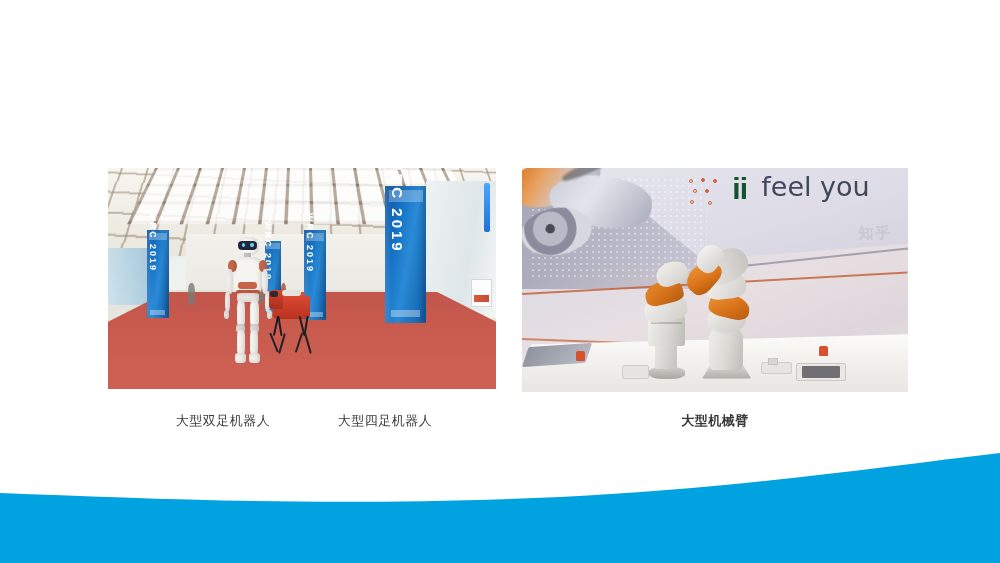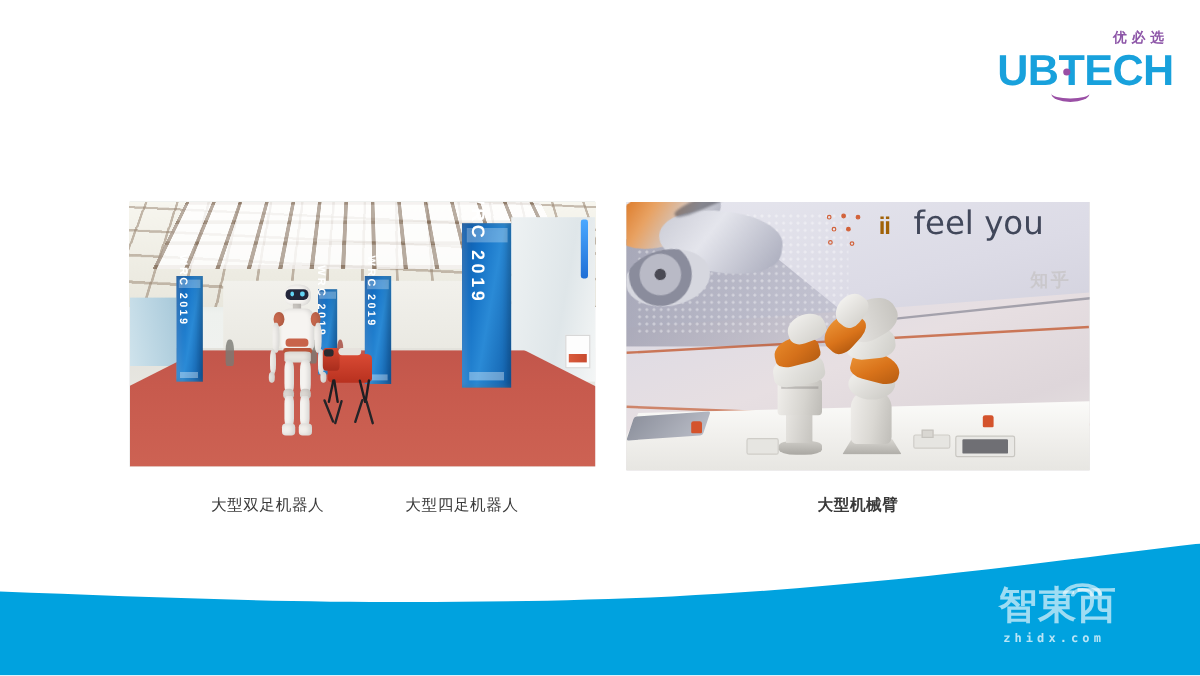--- a/index.html
+++ b/index.html
@@ -288,21 +288,21 @@
   .mini-dot.fill { background: #d2623a; border-color: #d2623a; }
   #md1 { left: 2%;  top: 6%; }
   #md2 { left: 28%; top: 4%; }
   #md3 { left: 54%; top: 5%; }
   #md4 { left: 10%; top: 34%; }
   #md5 { left: 36%; top: 33%; }
   #md6 { left: 4%;  top: 64%; }
   #md7 { left: 44%; top: 66%; }
   #ph-r-ii {
     position: absolute; left: 54.5%; top: 3%;
-    font-size: 20px; line-height: 28px; font-weight: bold; color: #a16207;
+    font-size: 30px; line-height: 28px; font-weight: bold; color: #14532d;
     letter-spacing: -1px;
   }
   #ph-r-headline {
     position: absolute; left: 62%; top: 2%;
     font-size: 27px; line-height: 30px; color: #41475a; font-weight: normal;
     letter-spacing: 0px; white-space: nowrap;
     font-family: "DejaVu Sans", sans-serif;
   }
   #ph-r-subtext {
     position: absolute; left: 57%; top: 24%; width: 41%;
@@ -447,26 +447,20 @@
   #wm-antenna {
     position: absolute; left: 52px; top: -6px; width: 36px; height: 16px;
   }
 </style>
 </head>
 <body>
 
 <div id="slide">
 
 
-  <div id="brand-logo">
-    <div id="brand-cn">优必选</div>
-    <div id="brand-en">UBTECH</div>
-    <div id="brand-dot"></div>
-    <div id="brand-smile"></div>
-  </div>
 
   <div class="photo" id="photo-left">
     <div id="ph-l-bg"></div>
     <div id="ph-l-ceiling"></div>
     <div id="ph-l-ceiling2"></div>
     <div id="ph-l-wall"></div>
     <div id="ph-l-floor"></div>
     <div id="ph-l-glassL"></div>
     <div id="ph-l-glass"></div>
     <div id="ph-l-neon"></div>
@@ -606,24 +600,14 @@
   <div class="caption" id="caption-0">大型双足机器人</div>
   <div class="caption" id="caption-1">大型四足机器人</div>
   <div class="caption" id="caption-2">大型机械臂</div>
 
   <div id="bottom-band">
     <svg viewBox="0 0 1000 110" preserveAspectRatio="none" aria-hidden="true">
       <path d="M0,40 C160,46 330,54 560,44 C740,35 880,14 1000,0 L1000,110 L0,110 Z" fill="#00a2df"></path>
     </svg>
   </div>
 
-  <div id="watermark">
-    <div id="wm-antenna">
-      <svg viewBox="0 0 36 16" aria-hidden="true">
-        <path d="M3,14 C7,4 29,4 33,14" fill="none" stroke="rgba(255,255,255,.6)" stroke-width="3" stroke-linecap="round"></path>
-        <path d="M10,15 C13,9 23,9 26,15" fill="none" stroke="rgba(255,255,255,.6)" stroke-width="3" stroke-linecap="round"></path>
-      </svg>
-    </div>
-    <div id="wm-glyphs">智東西</div>
-    <div id="wm-url">zhidx.com</div>
-  </div>
 
 </div>
 
 </body></html>

